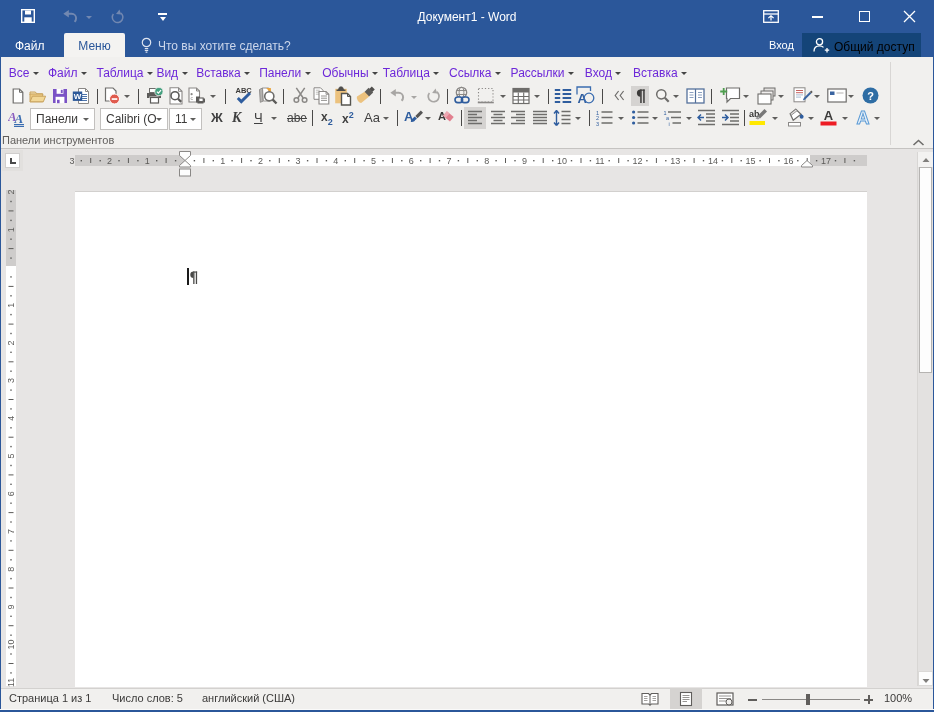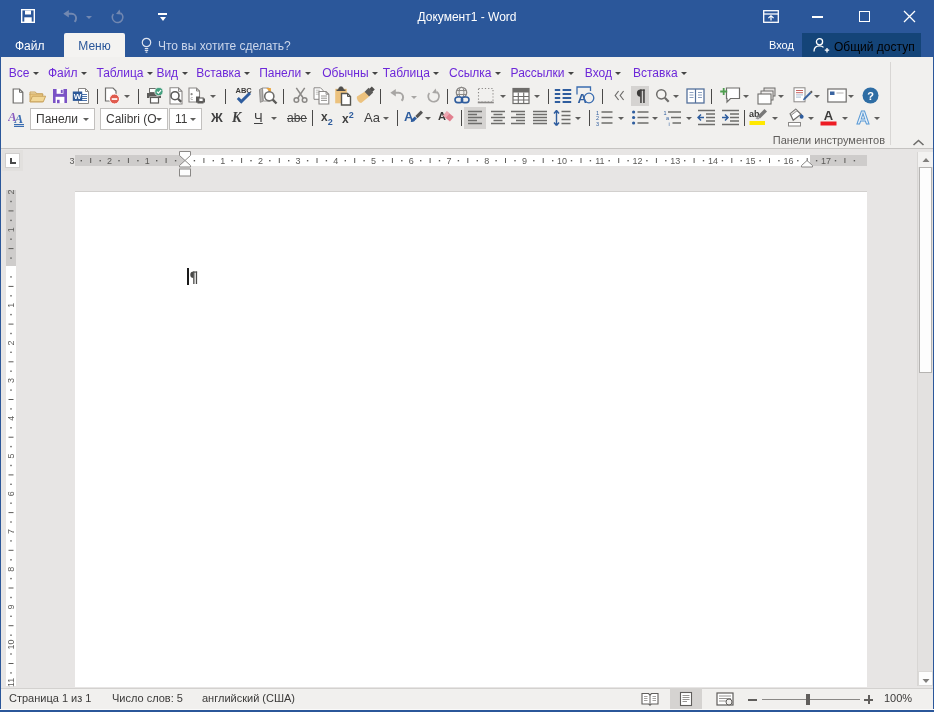--- a/index.html
+++ b/index.html
@@ -410,21 +410,21 @@
  <text x="9.5" y="11.5" font-size="13" font-weight="bold" fill="#3b3a39" text-anchor="middle" font-family="Liberation Sans">A</text>
  <rect x="1.5" y="13.5" width="16" height="4" fill="#ed1c24"></rect>
 </svg>
 <div class="da" style="left:842px;top:117px"></div>
 
 <svg class="ab" style="left:853px;top:107px" width="20" height="22" viewBox="0 0 20 22">
  <text x="10" y="17" font-size="18" font-weight="bold" fill="#eaf1f9" stroke="#5b9bd5" stroke-width="1" text-anchor="middle" font-family="Liberation Sans">A</text>
 </svg>
 <div class="da" style="left:874px;top:117px"></div>
 
-<div class="ab" style="left:11px;top:134px;width:874px;text-align:right;font-size:11px;color:#605e5c">Панели инструментов</div>
+<div class="ab" style="left:2px;top:134px;width:874px;text-align:left;font-size:11px;color:#605e5c">Панели инструментов</div>
 
 <div class="ab" style="left:2px;top:150px;width:21px;height:21px;background:#e2e0de"></div>
 <div class="ab" style="left:5px;top:153px;width:15px;height:15px;background:#fff;border:1px solid #d0cecd"></div>
 <div class="ab" style="left:10px;top:158px;width:2px;height:6px;background:#4a4a4a"></div>
 <div class="ab" style="left:10px;top:162px;width:6px;height:2px;background:#4a4a4a"></div>
 <div class="ab" style="left:75px;top:191px;width:792px;height:496px;background:#fff;border-top:1px solid #d2d0ce"></div>
 <svg class="ab" style="left:0;top:150px" width="934" height="30" viewBox="0 0 934 30">
     <rect x="75" y="5" width="110" height="11" fill="#cecccb"></rect>
     <rect x="185" y="5" width="625" height="11" fill="#ffffff"></rect>
     <rect x="810" y="5" width="57" height="11" fill="#cecccb"></rect>

